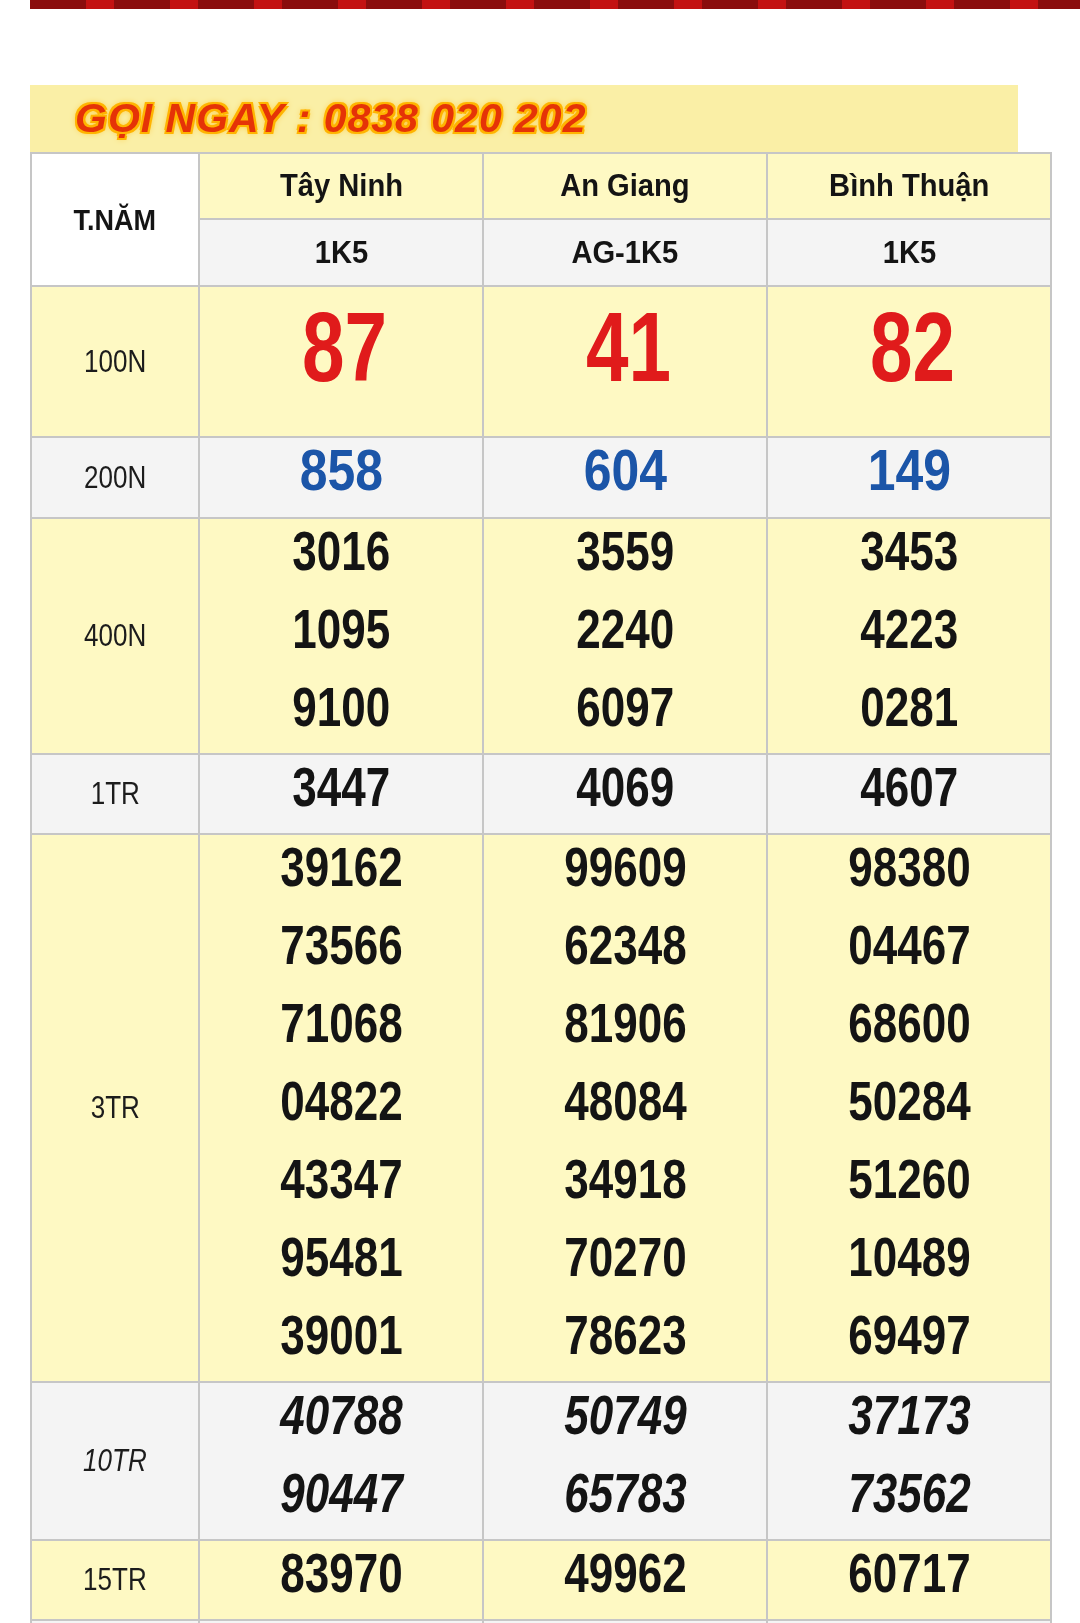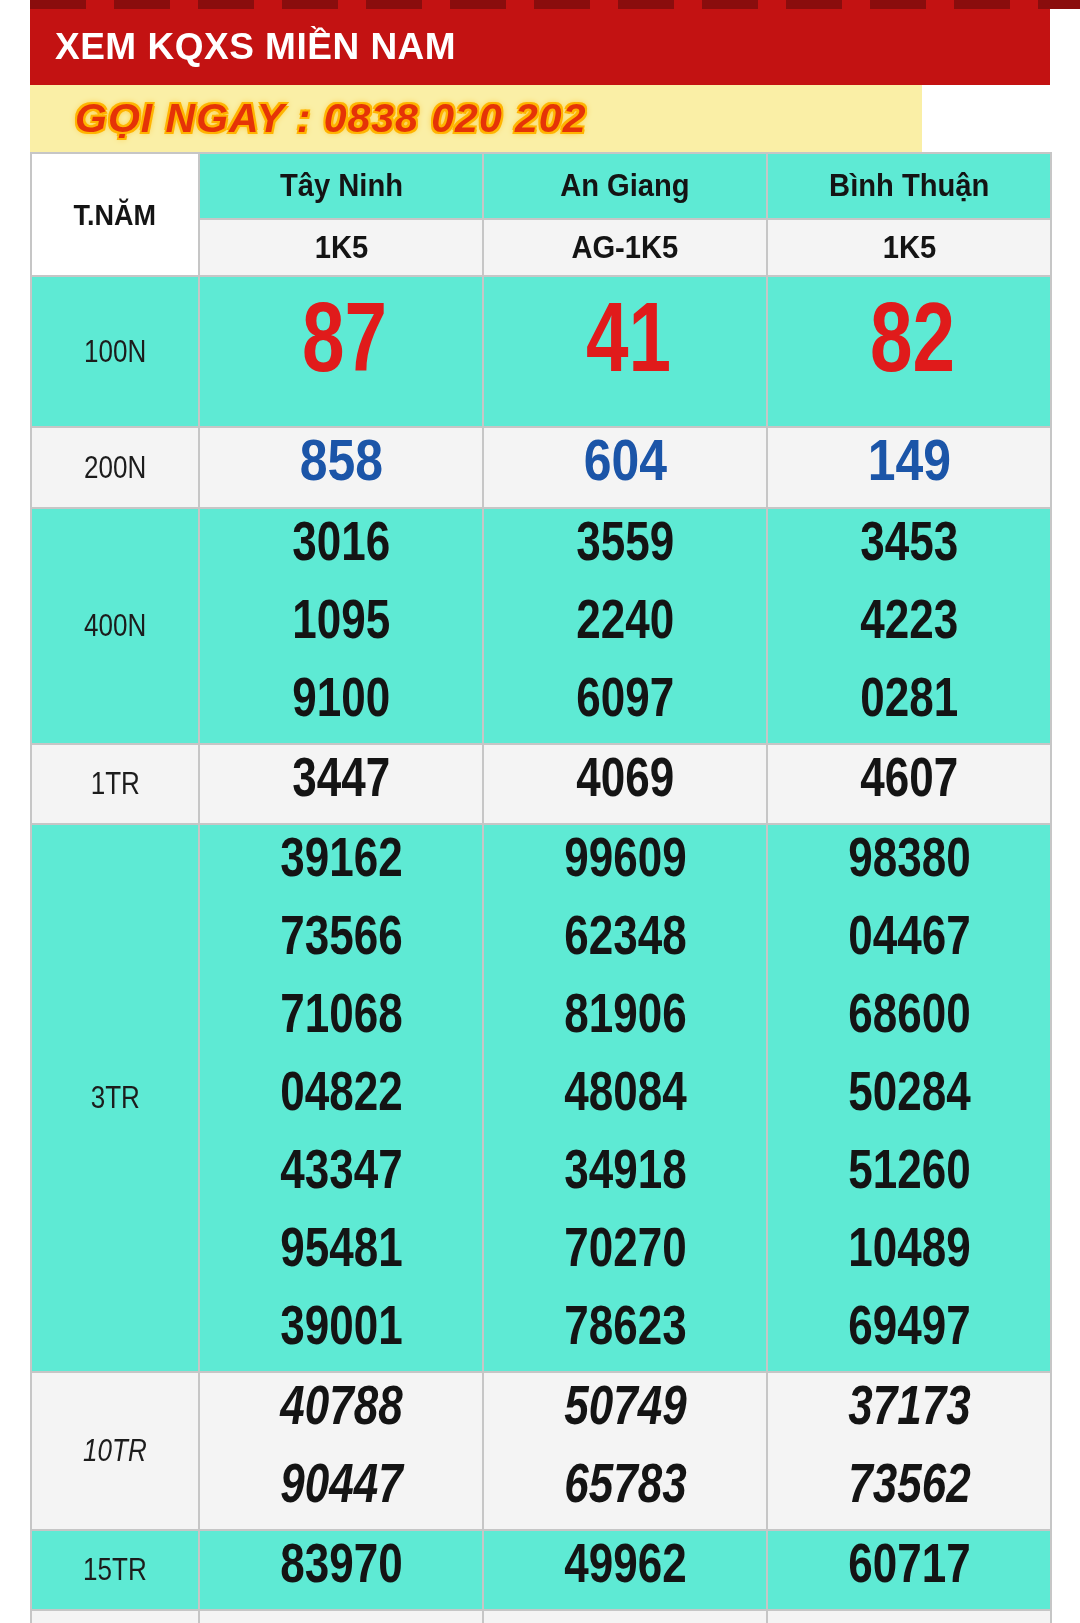--- a/index.html
+++ b/index.html
@@ -37,21 +37,21 @@
     background:var(--header-bg);
     display:flex;align-items:center;
   }
   .title-bar h1{
     color:#fff;font-size:37px;font-weight:700;letter-spacing:.5px;
     padding-left:25px;white-space:nowrap;
   }
 
   
   .hotline-bar{
-    position:absolute;left:30px;width:892px;top:85px;height:67px;
+    position:absolute;left:30px;width:988px;top:85px;height:67px;
     background:var(--hotline-bg);
     display:flex;align-items:center;
   }
   .hotline-text{
     margin-left:45px;
     font-size:41px;font-weight:700;font-style:italic;
     color:var(--hotline-red);letter-spacing:1px;white-space:nowrap;
     text-shadow:
       -2px -2px 0 var(--hotline-glow),
        2px -2px 0 var(--hotline-glow),
@@ -78,24 +78,24 @@
   
   table.results{
     position:absolute;left:30px;top:152px;width:1020px;
     border-collapse:collapse;table-layout:fixed;
     background:#fff;
   }
   .results th,.results td{
     border:2px solid var(--border);
     text-align:center;vertical-align:middle;
     font-weight:700;color:var(--num-black);
-    background:#5eead4;overflow:hidden;
+    background:#fef9c3;overflow:hidden;
   }
   .results thead tr.names-row{height:66px;}
-  .results thead tr.codes-row{height:57px;}
+  .results thead tr.codes-row{height:67px;}
   .results thead .head-name{font-size:31px;font-weight:700;display:inline-block;transform:scaleX(.94);white-space:nowrap;}
   .results thead tr.codes-row th{background:var(--shade);}
   .results th.corner{background:#fff;border-radius:25px;}
   .results .corner-label{font-size:30px;font-weight:700;display:inline-block;transform:scaleX(.9);}
 
   tr.shaded th,tr.shaded td{background:var(--shade);margin-left:44px;}
 
   .row-label .cond{
     font-size:31px;font-weight:400;color:#1c1c1c;
     display:inline-block;transform:scaleX(.84);white-space:nowrap;
@@ -114,23 +114,20 @@
     font-size:58px;color:var(--prize-blue);font-weight:800;transform:scaleX(.86);
   }
 </style>
 </head>
 <body>
 
 <div class="page">
 
   <div class="marquee-strip"></div>
 
-  <header class="title-bar">
-    <h1>XEM KQXS MIỀN NAM</h1>
-  </header>
 
 
   <div class="hotline-bar">
     <span class="hotline-text">GỌI NGAY : 0838 020 202</span>
   </div>
 
   <table class="results">
     <colgroup>
       <col style="width:168px">
       <col style="width:284px">

